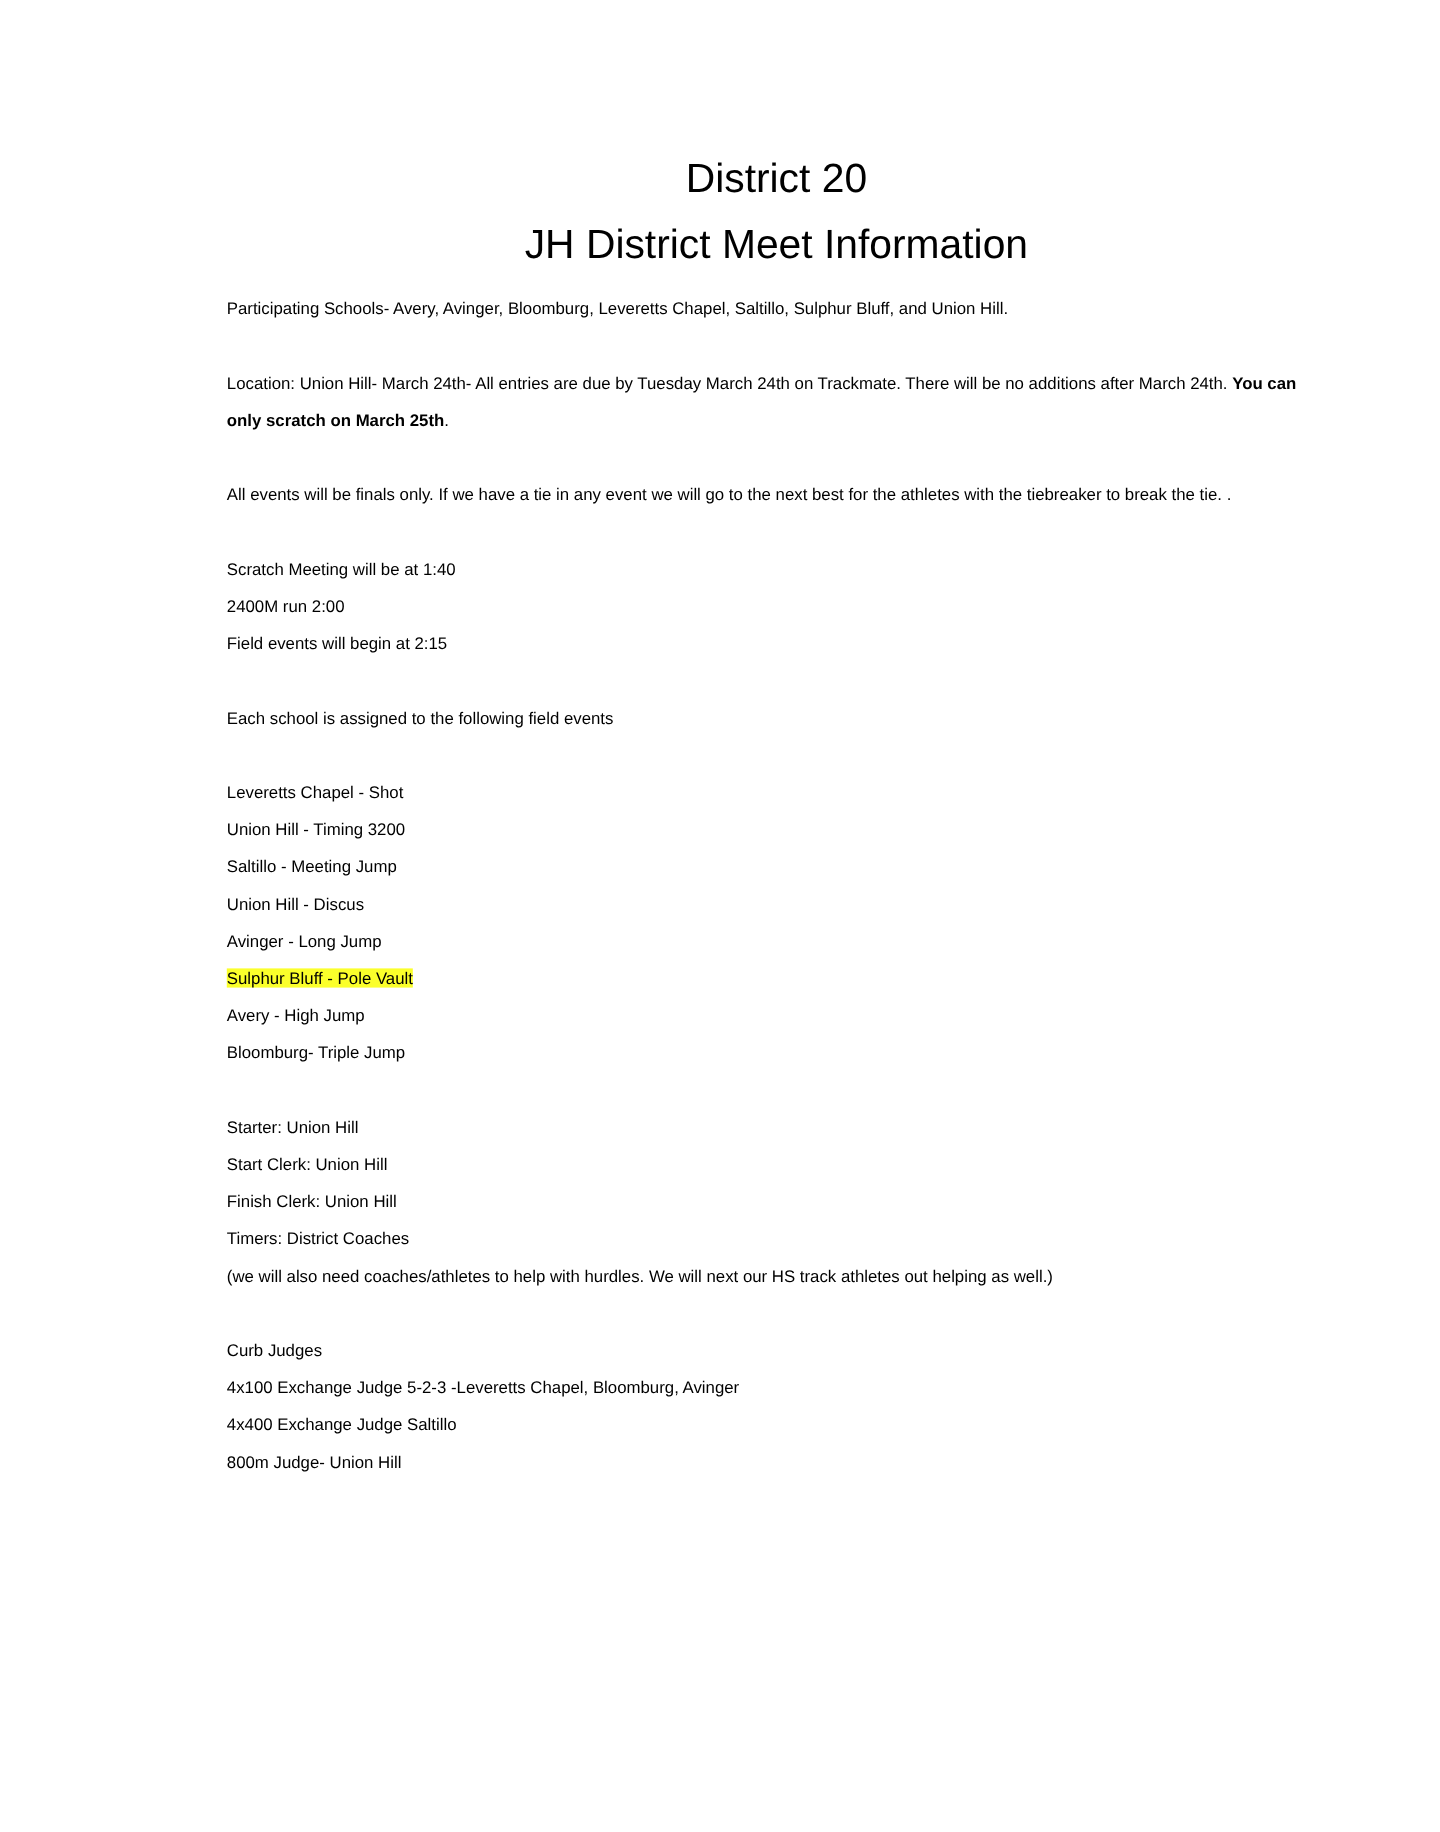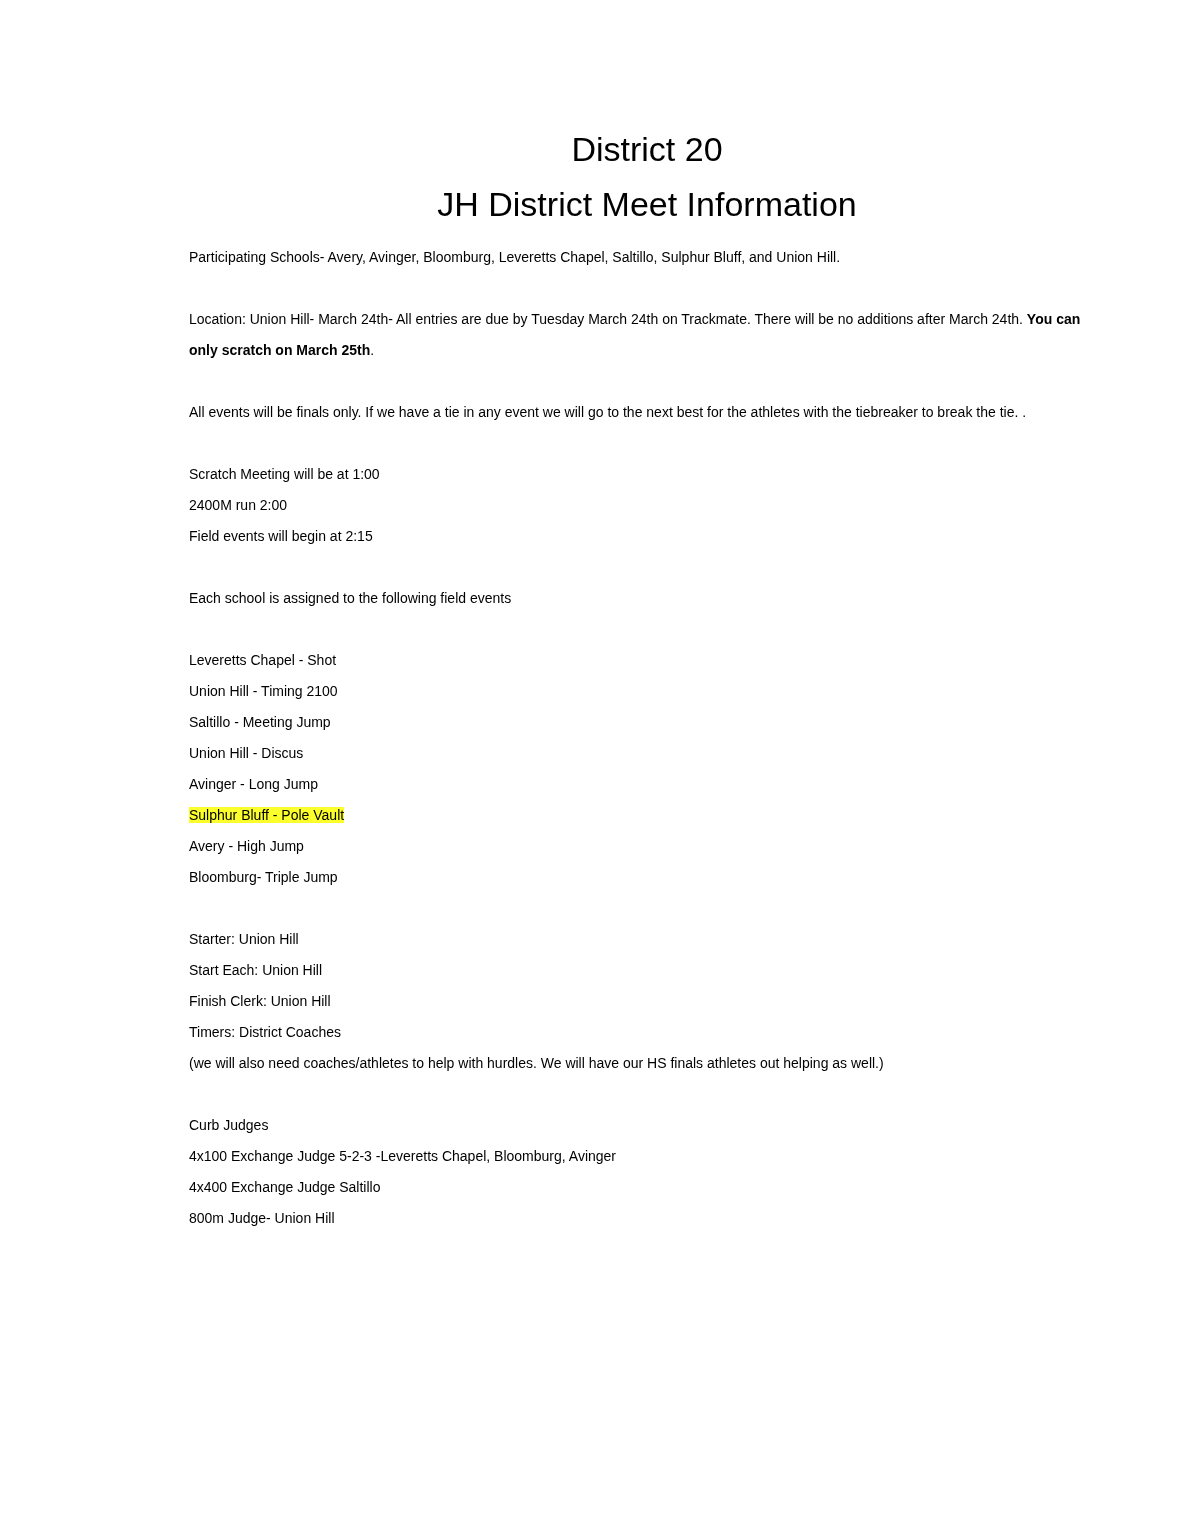--- a/index.html
+++ b/index.html
@@ -61,46 +61,46 @@
       <div class="title-line">JH District Meet Information</div>
     </div>
 
     <p class="block">Participating Schools- Avery, Avinger, Bloomburg, Leveretts Chapel, Saltillo, Sulphur Bluff, and Union Hill.</p>
 
     <p class="block"><span>Location: Union Hill- March 24th- All entries are due by Tuesday March 24th on Trackmate. There will be no additions after March 24th. </span><span class="bold">You can only scratch on March 25th</span><span>.</span></p>
 
     <p class="block">All events will be finals only. If we have a tie in any event we will go to the next best for the athletes with the tiebreaker to break the tie. .</p>
 
     <div class="block">
-      <div class="line">Scratch Meeting will be at 1:00</div>
+      <div class="line">Scratch Meeting will be at 1:40</div>
       <div class="line">2400M run 2:00</div>
       <div class="line">Field events will begin at 2:15</div>
     </div>
 
     <div class="block">
       <div class="line">Each school is assigned to the following field events</div>
     </div>
 
     <div class="block">
       <div class="line"><span>Leveretts Chapel - Shot</span></div>
-      <div class="line"><span>Union Hill - Timing 2100</span></div>
+      <div class="line"><span>Union Hill - Timing 3200</span></div>
       <div class="line"><span>Saltillo - Meeting Jump</span></div>
       <div class="line"><span>Union Hill - Discus</span></div>
       <div class="line"><span>Avinger - Long Jump</span></div>
       <div class="line"><span class="highlight">Sulphur Bluff - Pole Vault</span></div>
       <div class="line"><span>Avery - High Jump</span></div>
       <div class="line"><span>Bloomburg- Triple Jump</span></div>
     </div>
 
     <div class="block">
       <div class="line">Starter: Union Hill</div>
-      <div class="line">Start Each: Union Hill</div>
+      <div class="line">Start Clerk: Union Hill</div>
       <div class="line">Finish Clerk: Union Hill</div>
       <div class="line">Timers: District Coaches</div>
-      <div class="line">(we will also need coaches/athletes to help with hurdles. We will have our HS finals athletes out helping as well.)</div>
+      <div class="line">(we will also need coaches/athletes to help with hurdles. We will next our HS track athletes out helping as well.)</div>
     </div>
 
     <div class="block">
       <div class="line">Curb Judges</div>
       <div class="line">4x100 Exchange Judge 5-2-3 -Leveretts Chapel, Bloomburg, Avinger</div>
       <div class="line">4x400 Exchange Judge Saltillo</div>
       <div class="line">800m Judge- Union Hill</div>
     </div>
 
   </div>

